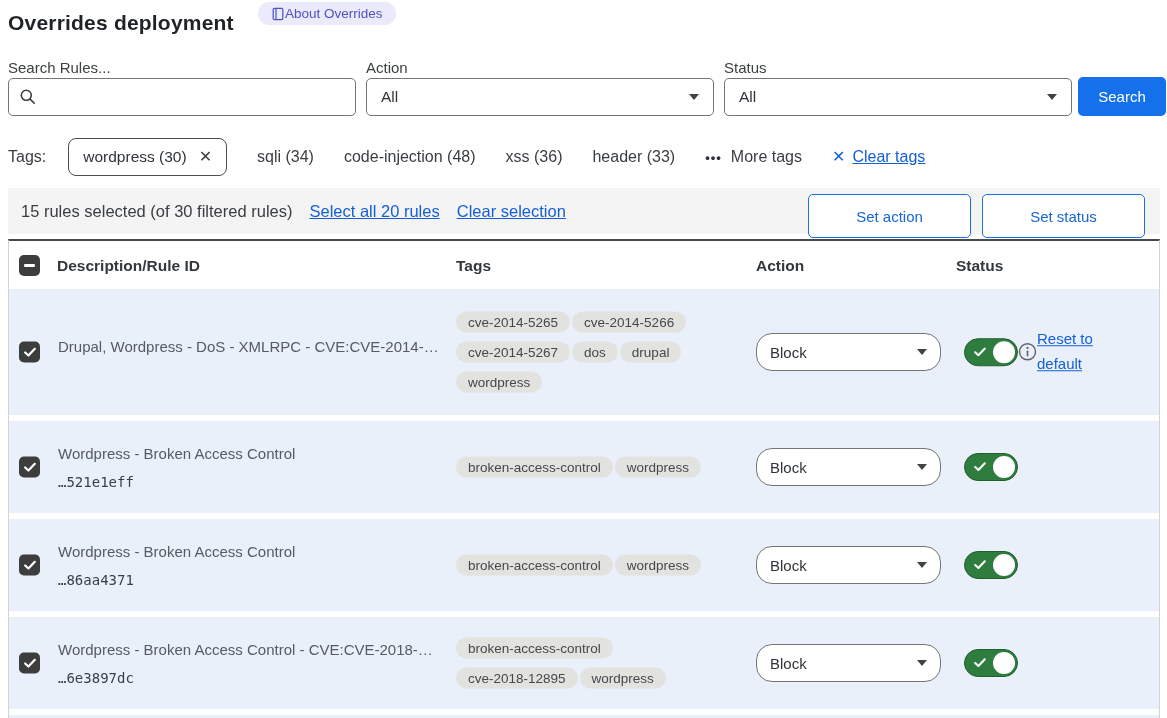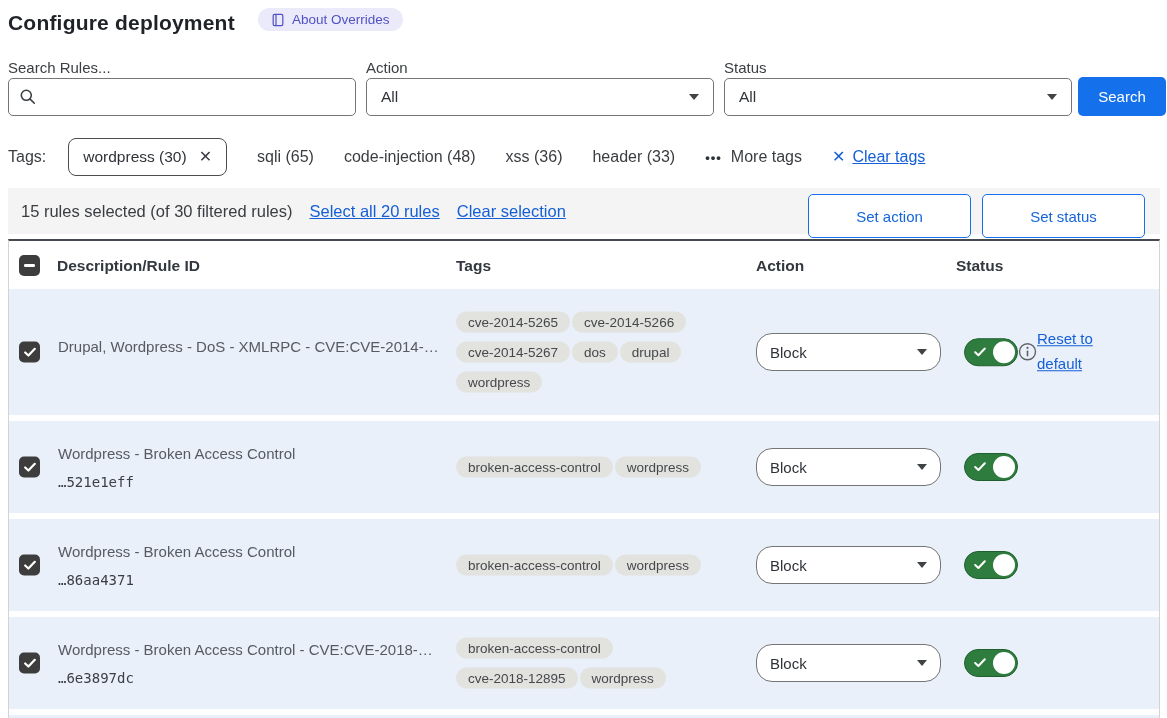--- a/index.html
+++ b/index.html
@@ -6,21 +6,21 @@
     --accent-blue:#1570ec; --link-blue:#155fd6; --toggle-green:#2e7d3e; --toggle-green-border:#205f2e;
     --row-bg:#e9f0fa; --selection-bar-bg:#f4f4f4; --tag-pill-bg:#e2e2df; --badge-bg:#ebeafb;
     --badge-text:#5052c4; --checkbox-bg:#3d3d3d; --border-gray:#757575; --table-top-border:#454a50;
   }
   html,body{margin:0;padding:0;background:#fff;}
   body{width:1167px;height:718px;font-family:"Liberation Sans",sans-serif;color:#333;overflow:hidden;}
   .page{position:relative;width:1167px;height:718px;}
 
   
   .page-title{position:absolute;left:8px;top:11px;font-size:21px;font-weight:700;color:#1f2328;letter-spacing:.2px;}
-  .about-badge{position:absolute;left:258px;top:8px;height:23px;display:flex;align-items:center;gap:7px;
+  .about-badge{position:absolute;left:258px;top:2px;height:23px;display:flex;align-items:center;
     background:var(--badge-bg);color:var(--badge-text);border-radius:12px;padding:0 13px;font-size:13.5px;cursor:pointer;}
 
   
   .flabel{position:absolute;top:59px;font-size:15px;color:#3c4043;}
   .search-box{position:absolute;left:8px;top:78px;width:348px;height:38px;border:1px solid var(--border-gray);
     border-radius:5px;background:#fff;box-sizing:border-box;display:flex;align-items:center;padding:0 10px;gap:8px;}
   .search-box input{border:none;outline:none;flex:1;font-size:15px;font-family:inherit;background:transparent;}
   .selectbox{position:absolute;top:78px;width:348px;height:38px;border:1px solid var(--border-gray);border-radius:5px;
     background:#fff;box-sizing:border-box;display:flex;align-items:center;justify-content:space-between;
     padding:0 14px;font-size:15.5px;color:#2f3338;cursor:pointer;}
@@ -79,21 +79,21 @@
   .toggle svg{position:absolute;left:9px;top:8px;}
   .reset-link{width:72px;color:var(--link-blue);font-size:15px;line-height:1.65;text-decoration:underline;cursor:pointer;}
   .row-sliver{height:10px;background:var(--row-bg);}
   .info-btn{display:flex;cursor:pointer;}
 </style>
 </head>
 <body>
 
 <div class="page">
 
-  <div class="page-title">Configure deployment</div>
+  <div class="page-title">Overrides deployment</div>
   <div class="about-badge">
     <span class="icon" style="display:flex;">
       <svg width="14" height="14" viewBox="0 0 16 16">
           <rect x="2.5" y="1.5" width="11" height="13" rx="1.6" fill="none" stroke="currentColor" stroke-width="1.4"></rect>
           <line x1="5.7" y1="1.5" x2="5.7" y2="14.5" stroke="currentColor" stroke-width="1.4"></line>
         </svg>
     </span>
     <span>About Overrides</span>
   </div>
 
@@ -120,21 +120,21 @@
     <span class="caret"></span>
   </div>
   <button class="search-btn">Search</button>
 
   <div class="tags-bar">
     <span class="tags-label">Tags:</span>
     <span class="sel-tag">
       <span>wordpress (30)</span>
       <span class="x-glyph">✕</span>
     </span>
-    <span class="tag-item">sqli (65)</span>
+    <span class="tag-item">sqli (34)</span>
     <span class="tag-item">code-injection (48)</span>
     <span class="tag-item">xss (36)</span>
     <span class="tag-item">header (33)</span>
     <span class="more-tags">
       <span class="dots">•••</span>
       <span>More tags</span>
     </span>
     <span class="clear-tags">
       <span class="x-glyph">✕</span>
       <span class="lnk">Clear tags</span>

